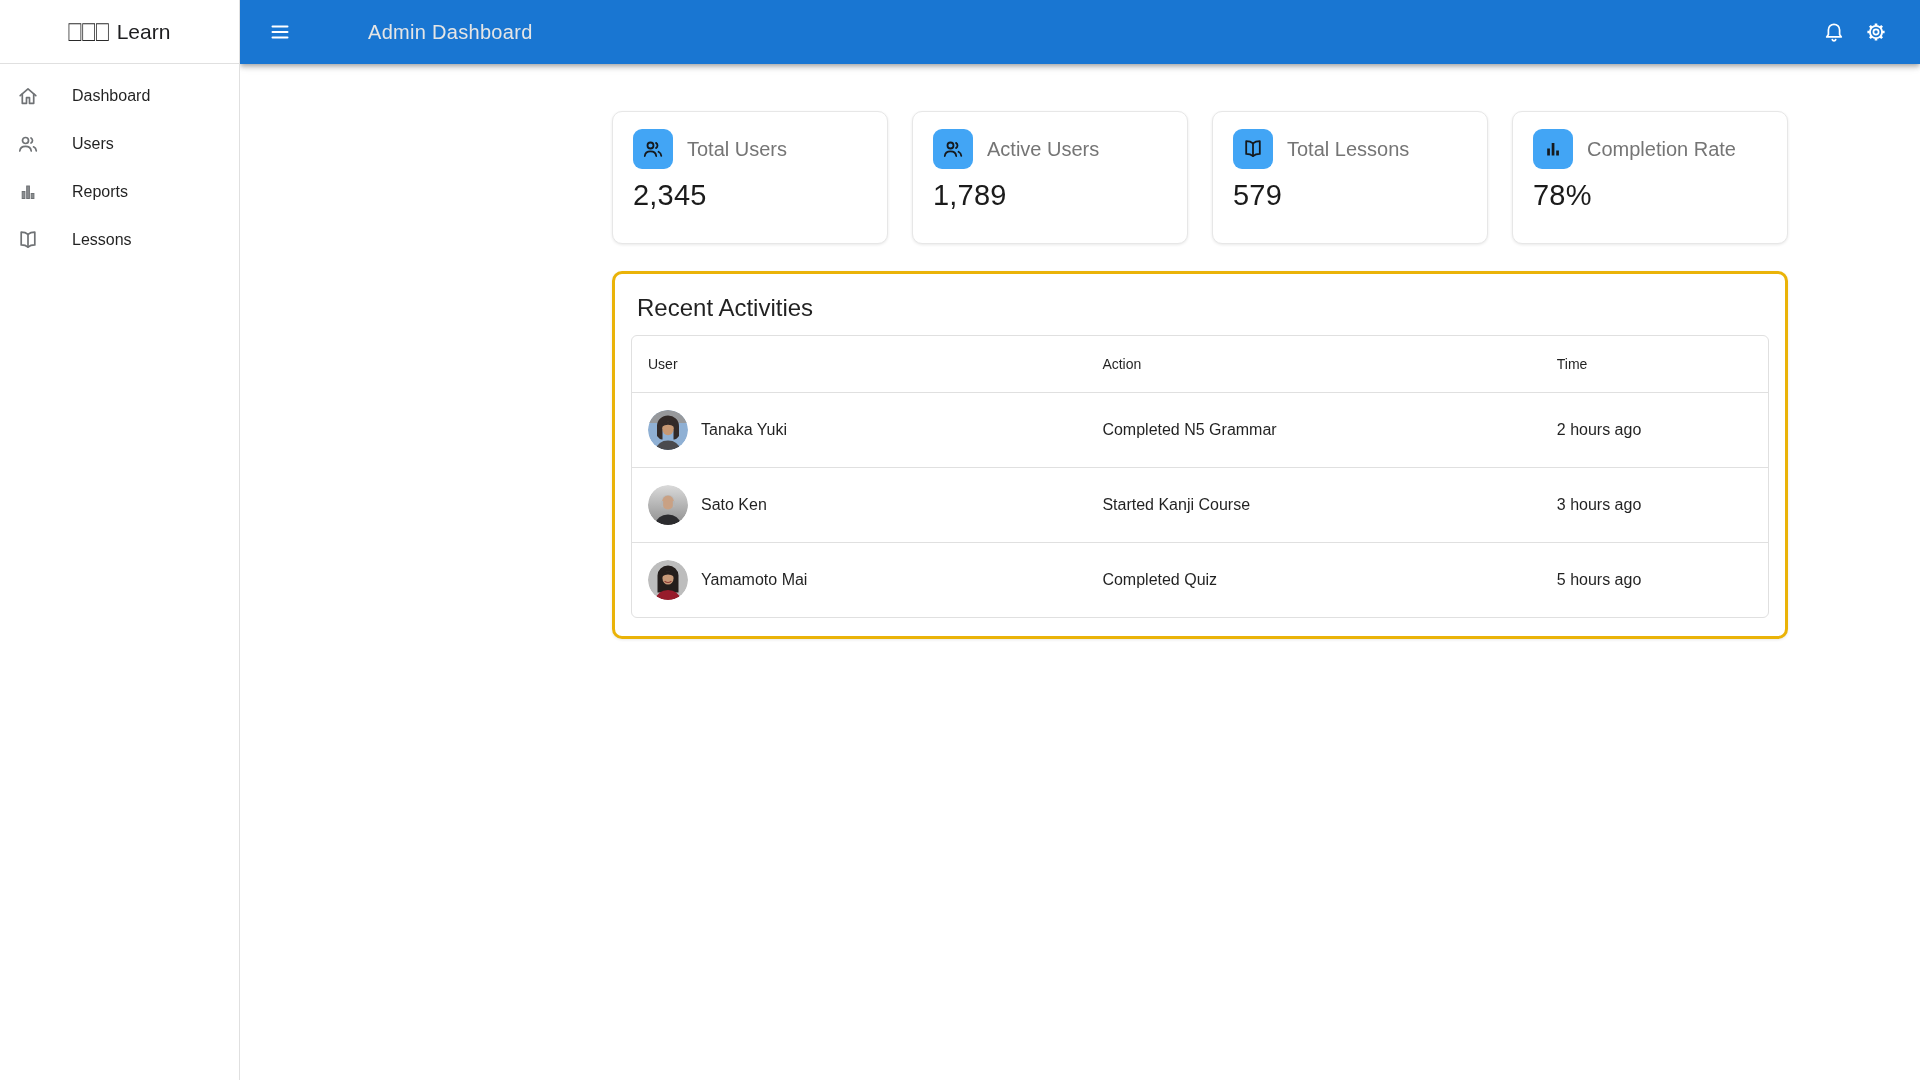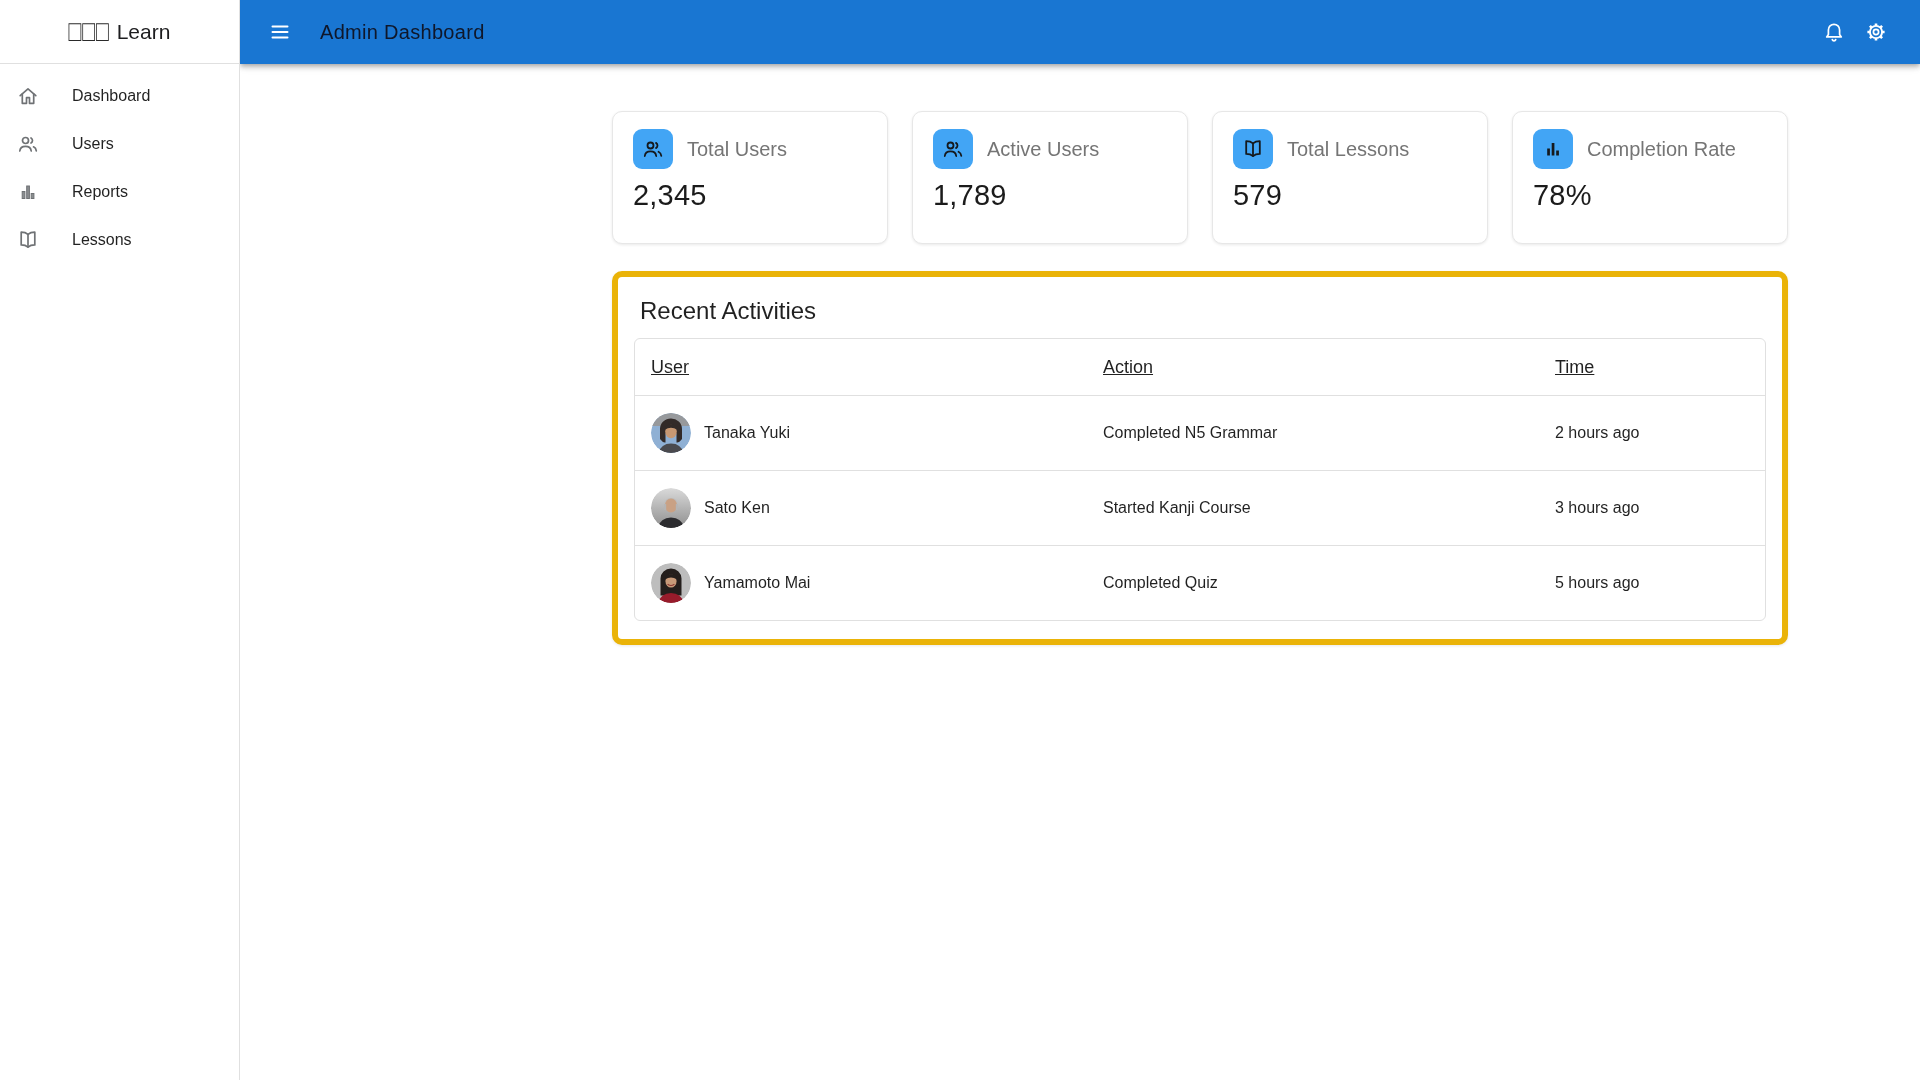--- a/index.html
+++ b/index.html
@@ -21,45 +21,45 @@
   .nav-icon svg { stroke:#6f7275; }
   .nav-label { font-size:16px; color:rgba(0,0,0,.87); }
 
   
   .appbar { position:fixed; left:240px; right:0; top:0; height:64px; background:#1976d2;
     display:flex; align-items:center; padding:0 24px 0 16px; z-index:10;
     box-shadow:0 2px 4px -1px rgba(0,0,0,.2),0 4px 5px 0 rgba(0,0,0,.14),0 1px 10px 0 rgba(0,0,0,.12); }
   .icon-btn { width:40px; height:40px; border:none; background:transparent; border-radius:50%;
     display:flex; align-items:center; justify-content:center; cursor:pointer; }
   .menu-btn { width:48px; height:48px; margin-right:16px; }
-  .appbar-title { color:#0f172a; font-size:20px; font-weight:500; letter-spacing:.3px; }
+  .appbar-title { color:#e5e5e5; font-size:20px; font-weight:500; letter-spacing:.3px;margin-left:48px; }
   .appbar-spacer { flex:1; }
   .appbar-actions { display:flex; align-items:center; gap:2px; }
 
   
   .main { position:absolute; left:240px; top:80px; right:0; }
   .container { width:1176px; margin:31px 0 0 372px; }
 
   .stats-row { display:flex; gap:24px; }
   .stat-card { flex:1; height:133px; background:#fff; border:1px solid #e7e7e7; border-radius:10px;
     box-shadow:0 1px 3px rgba(0,0,0,.09); padding:17px 20px; }
   .stat-head { display:flex; align-items:center; gap:14px; }
   .stat-tile { width:40px; height:40px; border-radius:9px; background:#42a5f5;
     display:flex; align-items:center; justify-content:center; flex:none; }
   .stat-label { font-size:20px; color:#757575; }
   .stat-value { font-size:29px; color:#1b1b1b; margin-top:10px; letter-spacing:.2px; }
 
-  .activities-card { margin-top:27px; background:#fff; border:6px solid #eab308; border-radius:10px;
+  .activities-card { margin-top:27px; background:#fff; border:3px solid #eab308; border-radius:10px;
     box-shadow:0 1px 3px rgba(0,0,0,.09); padding:16px 16px 18px; }
   .activities-title { font-size:24px; font-weight:400; color:rgba(0,0,0,.87); margin:4px 0 13px 6px; }
 
   .table { border:1px solid #e0e0e0; border-radius:6px; overflow:hidden; background:#fff; }
   .t-row { display:grid; grid-template-columns:40% 40% 20%; align-items:center; }
   .t-head { height:56px; }
-  .t-head .t-cell { font-size:18px; font-weight:500; color:rgba(0,0,0,.87);text-decoration:underline; }
+  .t-head .t-cell { font-size:14px; font-weight:500; color:rgba(0,0,0,.87); }
   .t-body-row { height:75px; border-top:1px solid #e0e0e0; }
   .t-cell { padding:0 16px; font-size:16px; color:rgba(0,0,0,.87); }
   .user-cell { display:flex; align-items:center; gap:13px; }
   .avatar { width:40px; height:40px; border-radius:50%; flex:none; overflow:hidden; }
 </style>
 </head>
 <body>
 
 <aside class="sidebar">
   <div class="sidebar-header">

